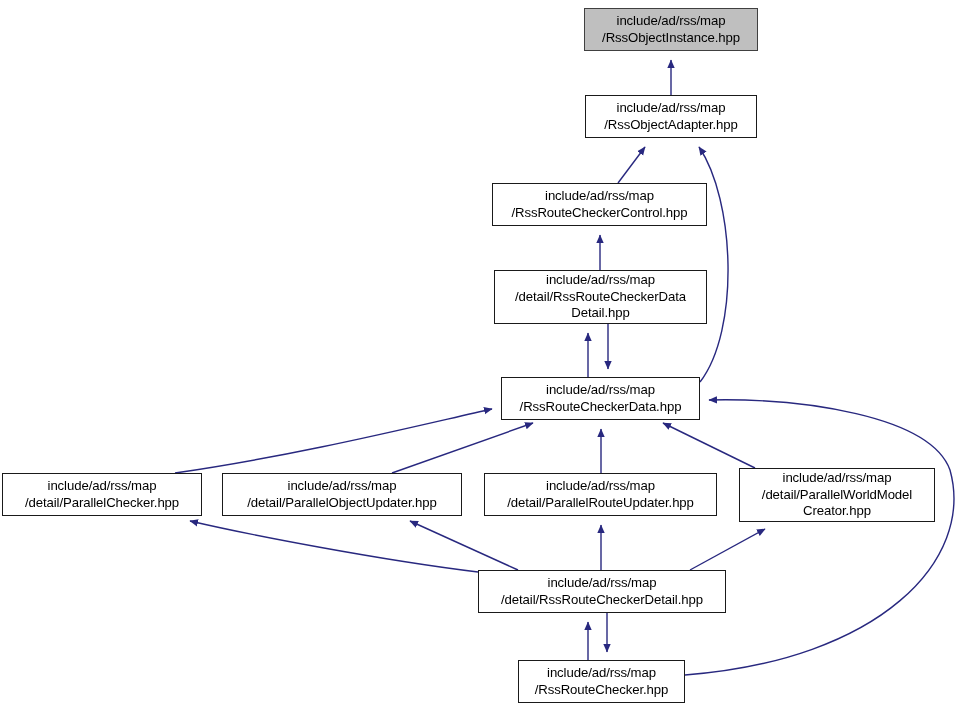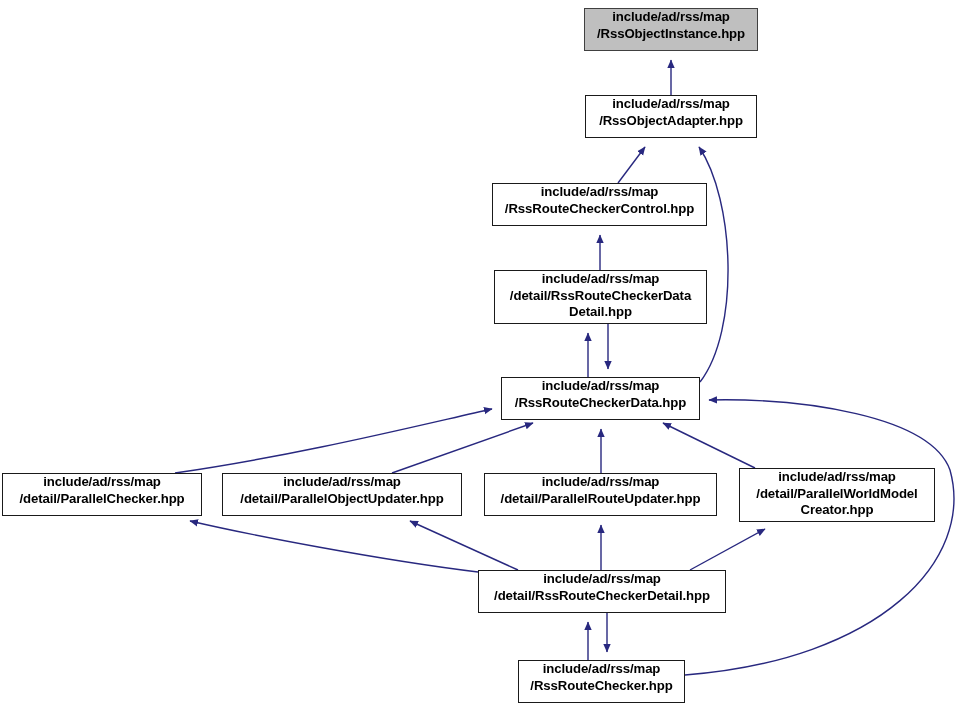--- a/index.html
+++ b/index.html
@@ -21,31 +21,31 @@
     left: 0;
     top: 0;
     width: 969px;
     height: 707px;
     pointer-events: none;
   }
   .graph-node {
     position: absolute;
     box-sizing: border-box;
     display: flex;
+    align-items: center;
     justify-content: center;
     text-align: center;
     background: #ffffff;
     border: 1px solid #1a1a1a;
     color: #000000;
     font-size: 13.2px;
     line-height: 16.5px;
     letter-spacing: -0.1px;
     white-space: pre;
     z-index: 2;
-    font-weight: bold;
   }
   .graph-node.highlight {
     background: #bfbfbf;
     border: 1px solid #404040;
   }
   .node-label {
     display: block;
     white-space: pre;
   }
 </style>

